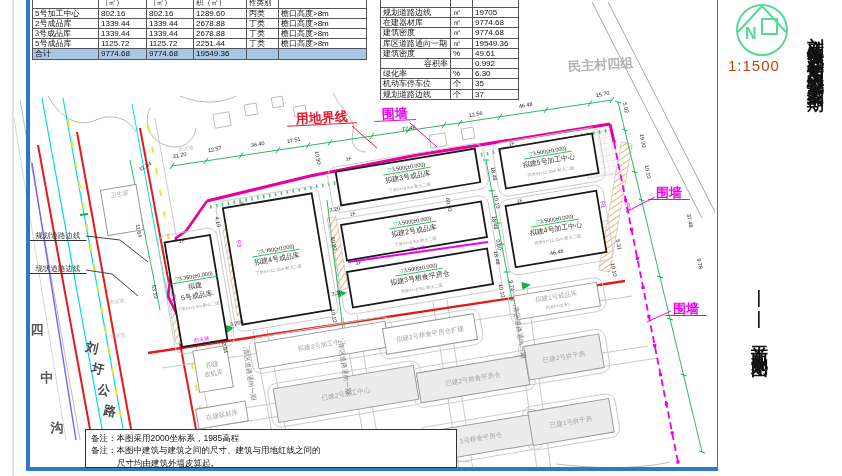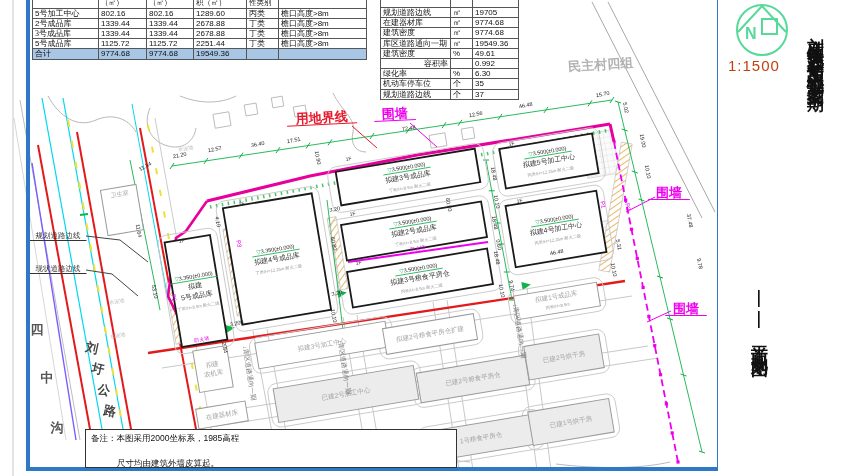--- a/index.html
+++ b/index.html
@@ -543,21 +543,21 @@
         <tr>
           <td style="width: 65px;">规划道路边线</td>
           <td style="width: 17px;">个</td>
           <td style="width: 41px;">37</td>
         </tr>
       </tbody>
   </table>
 
   <div id="notes">
     <div>备注：本图采用2000坐标系，1985高程</div>
-    <div><br>
+    <div><span>备注：本图中建筑与建筑之间的尺寸、建筑与用地红线之间的</span><br>
       <span style="padding-left:26px">尺寸均由建筑外墙皮算起。</span></div>
   </div>
 
   <div id="titleblock">
     <svg id="compass" width="62" height="56" viewBox="0 0 62 56">
       <circle cx="30" cy="28" r="25" fill="none" stroke="#57d99a" stroke-width="2"></circle>
       <path d="M 6,30 L 30,4 L 54,30" fill="none" stroke="#57d99a" stroke-width="2"></path>
       <rect x="30" y="17" width="15" height="15" fill="none" stroke="#57d99a" stroke-width="2"></rect>
       <text x="13" y="37" font-size="16" font-weight="bold" fill="#57d99a">N</text>
     </svg>

